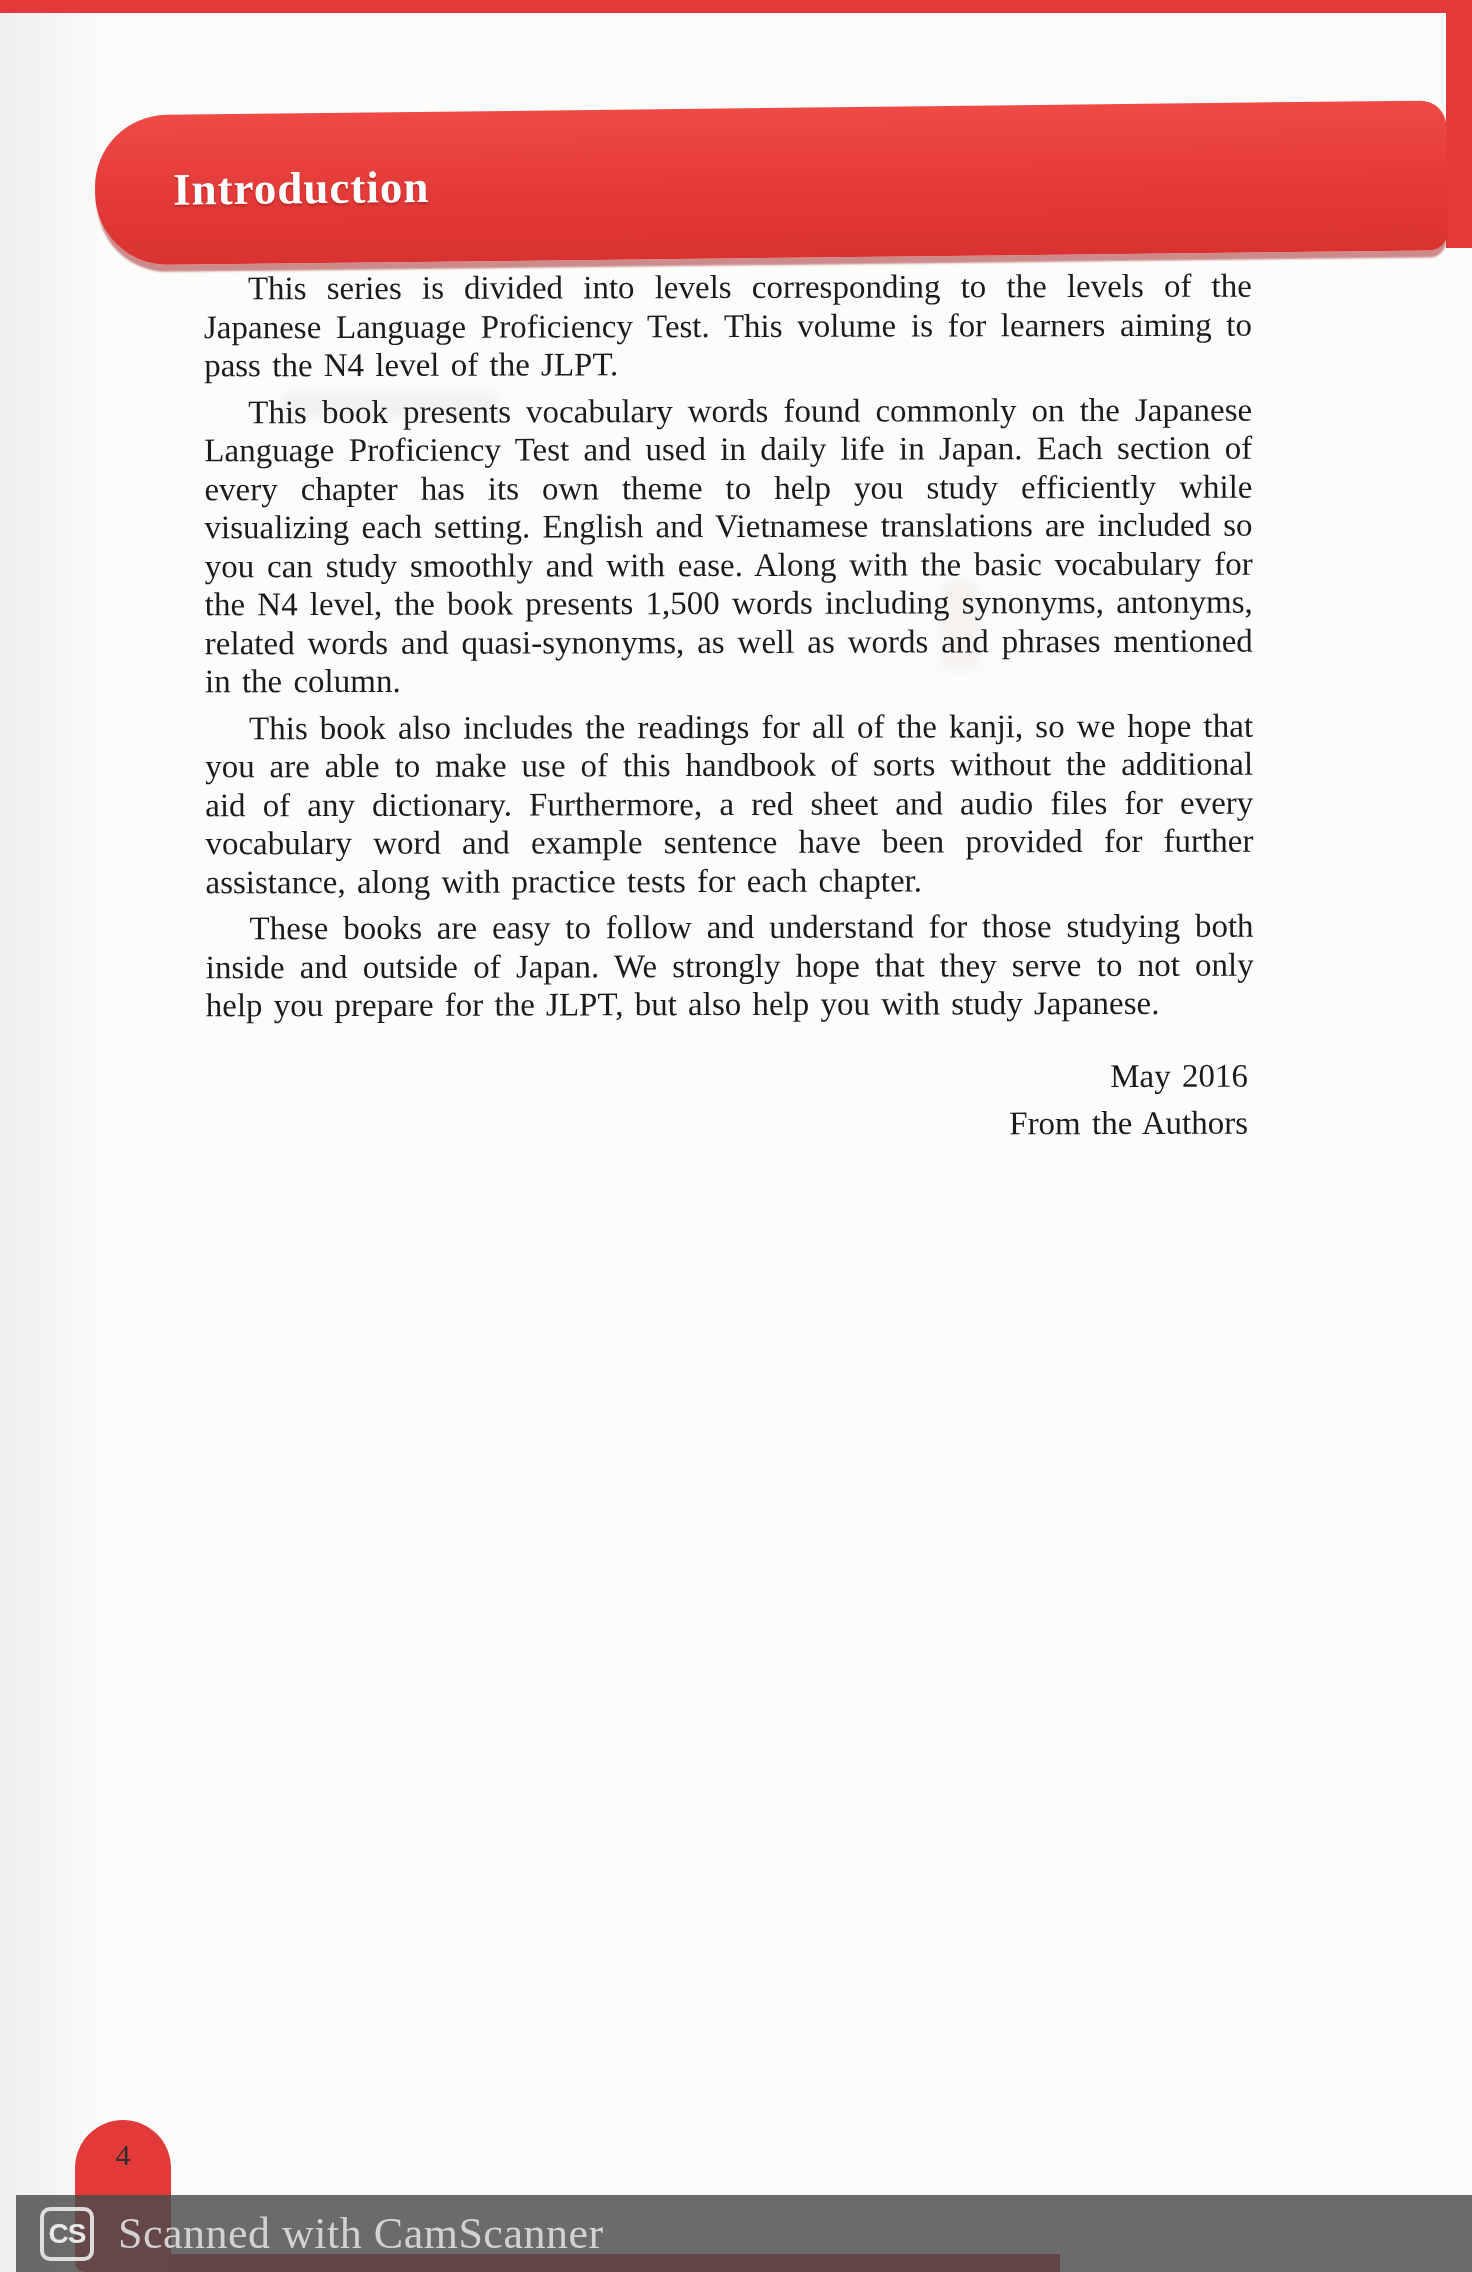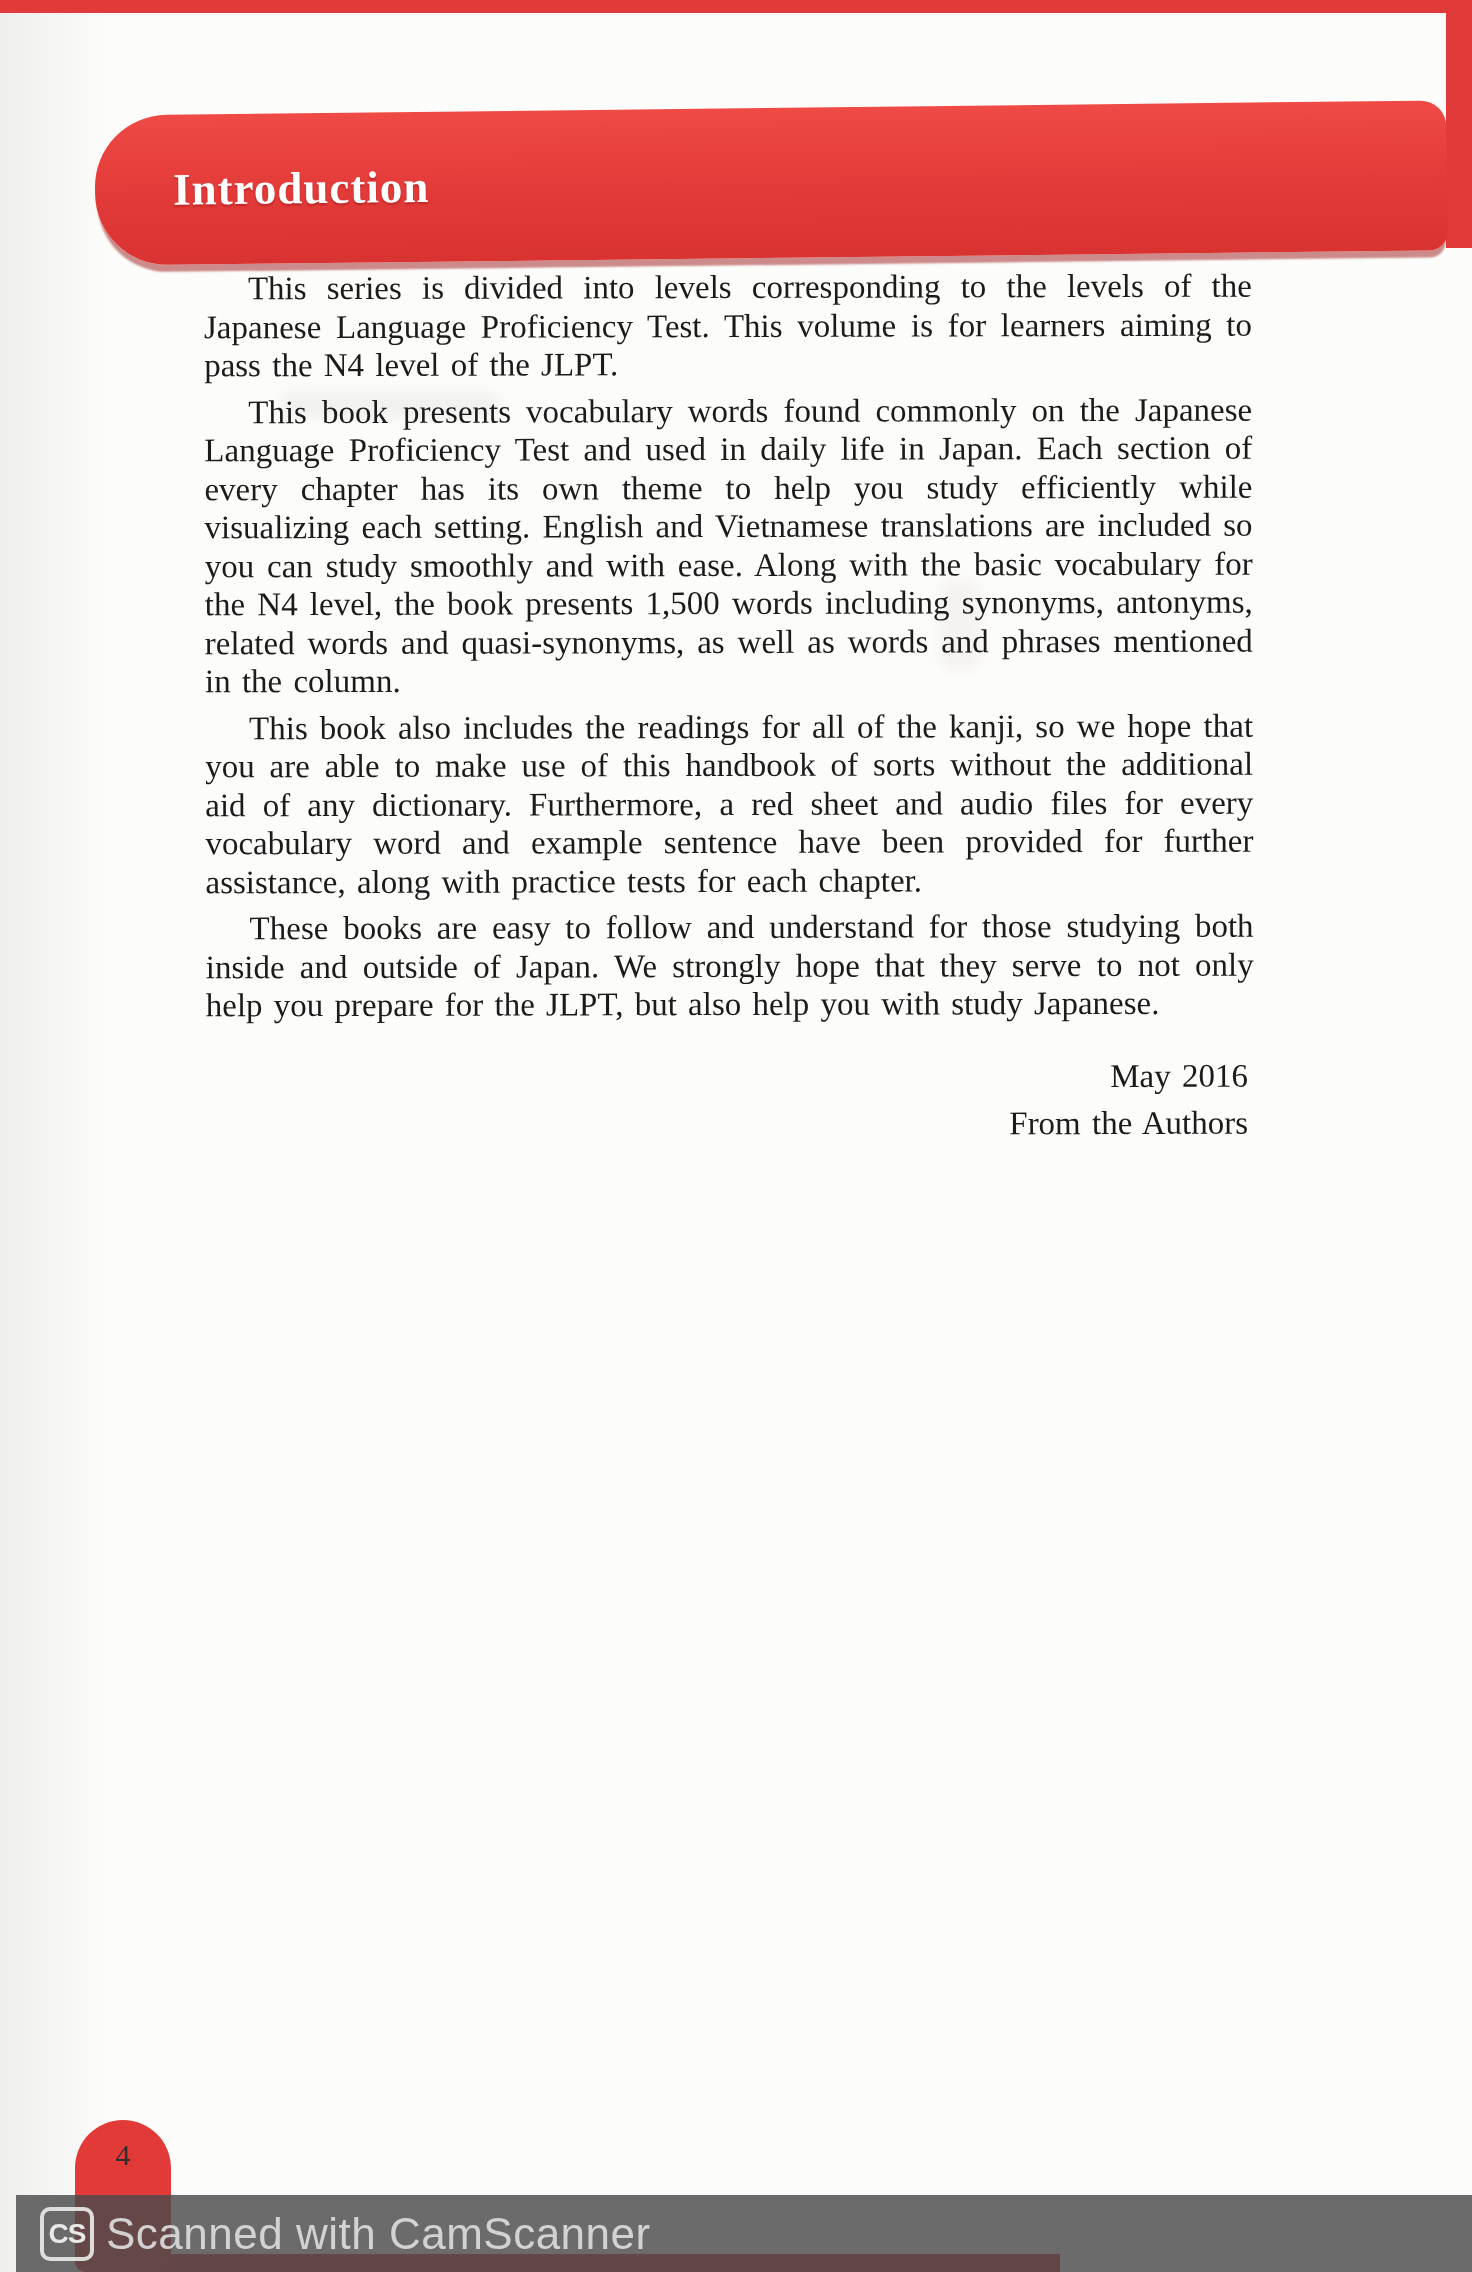--- a/index.html
+++ b/index.html
@@ -137,23 +137,23 @@
     align-items: center;
     justify-content: center;
     color: rgba(240,240,240,0.95);
     font-family: "Liberation Sans", sans-serif;
     font-weight: bold;
     font-size: 28px;
     letter-spacing: -1px;
     flex: 0 0 auto;
   }
   .cs-label {
-    margin-left: 12px;
+    margin-left: 24px;
     color: rgba(216,216,216,0.95);
-    font-family: Liberation Sans, sans-serif;
+    font-family: Liberation Serif, serif;
     font-size: 44px;
     letter-spacing: 0.5px;
   }
 </style>
 </head>
 <body>
 
 <div>
 
   <div class="page-shadow-left"></div>

